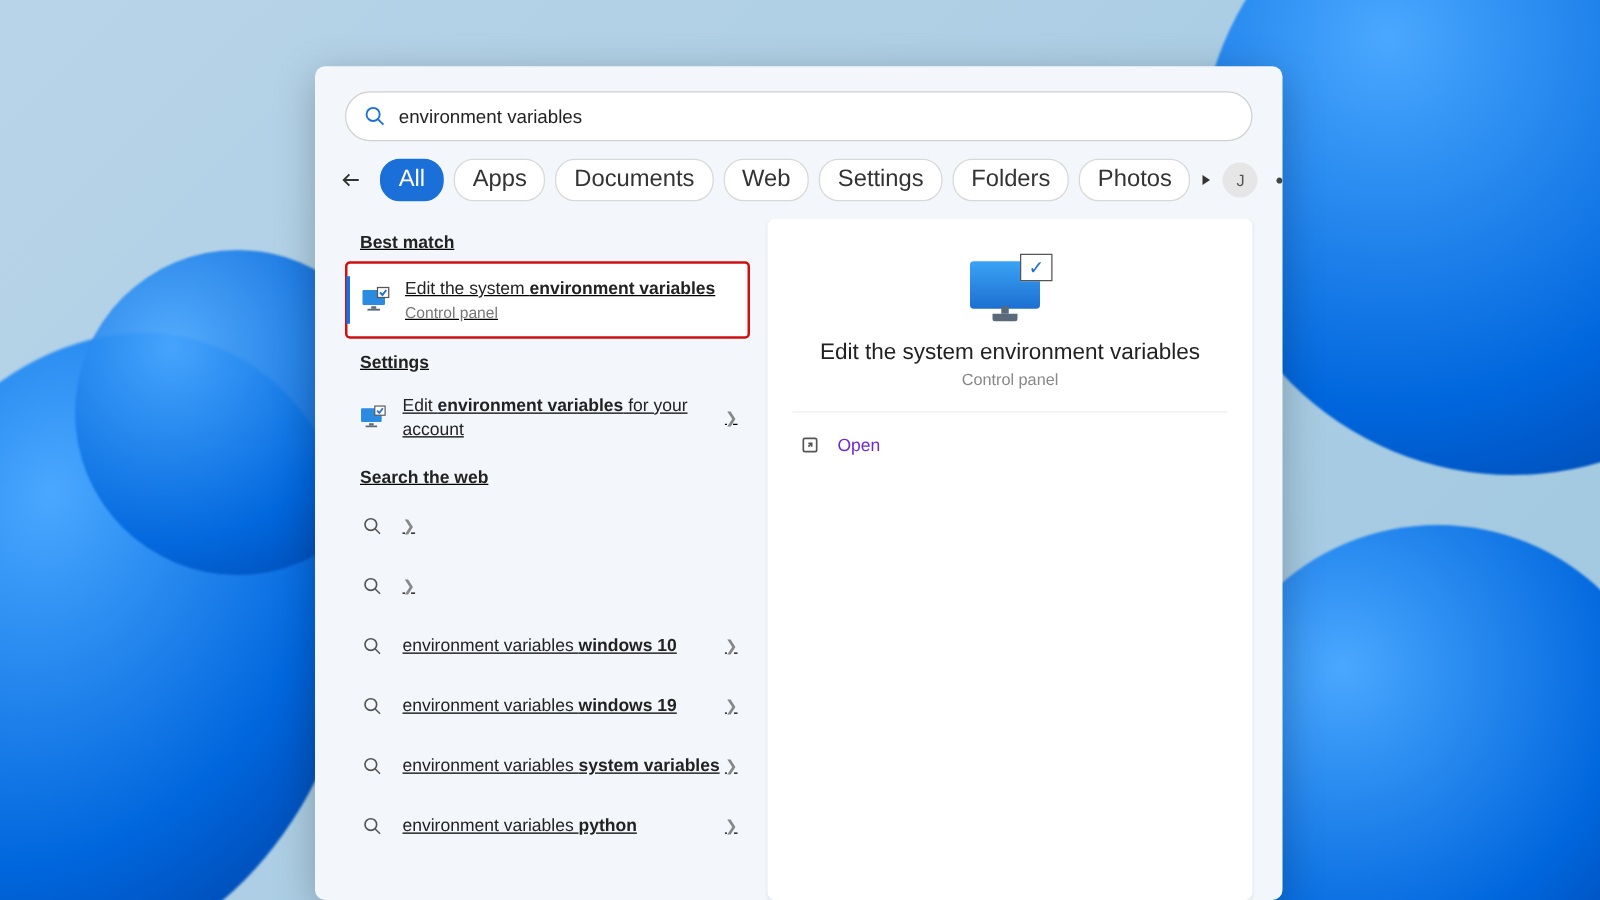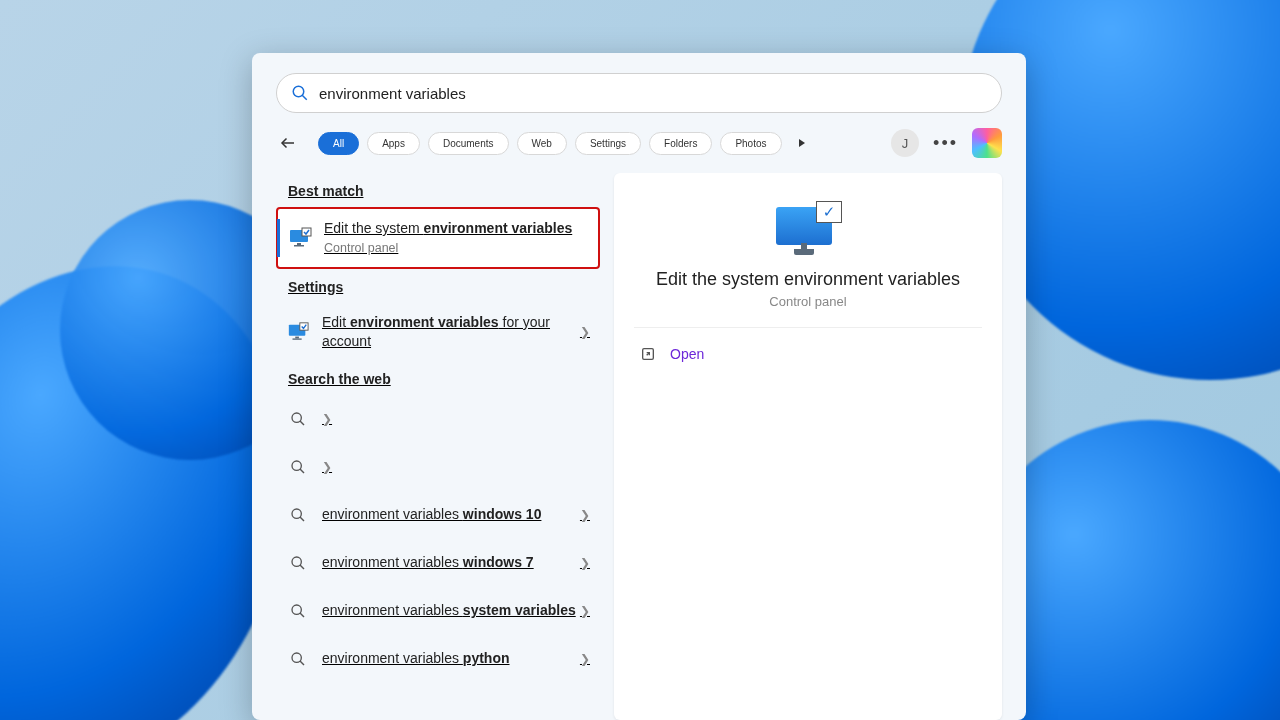--- a/index.html
+++ b/index.html
@@ -65,21 +65,21 @@
     display: flex; align-items: center; justify-content: center;
     border-radius: 4px;
     margin-right: 6px;
     cursor: pointer;
   }
   .pill {
     padding: 5px 14px;
     border-radius: 16px;
     background: #fff;
     border: 1px solid #d8d8d8;
-    font-size: 10px;
+    font-size: 19px;
     color: #333;
     cursor: pointer;
   }
   .pill.active {
     background: #1a6fd8;
     color: #fff;
     border-color: #1a6fd8;
   }
   .scroll-more {
     width: 24px; height: 24px;
@@ -319,21 +319,21 @@
             <div class="result-text"><span>environment variables </span><b>windows 10</b></div>
             <div class="chev">❯</div>
           </div>
           <div class="result-item">
             <div class="icon-slot">
               <svg width="16" height="16" viewBox="0 0 24 24" fill="none" stroke="#555" stroke-width="2">
                 <circle cx="10" cy="10" r="7"></circle>
                 <line x1="21" y1="21" x2="15" y2="15"></line>
               </svg>
             </div>
-            <div class="result-text"><span>environment variables </span><b>windows 7</b></div>
+            <div class="result-text"><span>environment variables </span><b>windows 19</b></div>
             <div class="chev">❯</div>
           </div>
           <div class="result-item">
             <div class="icon-slot">
               <svg width="16" height="16" viewBox="0 0 24 24" fill="none" stroke="#555" stroke-width="2">
                 <circle cx="10" cy="10" r="7"></circle>
                 <line x1="21" y1="21" x2="15" y2="15"></line>
               </svg>
             </div>
             <div class="result-text"><span>environment variables </span><b>system variables</b></div>

